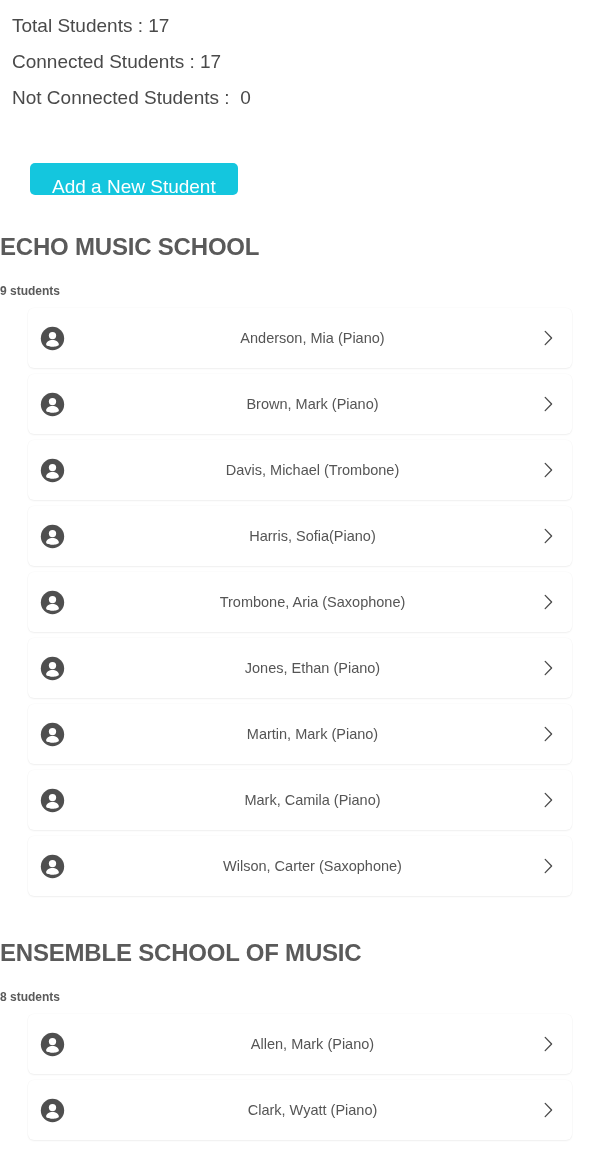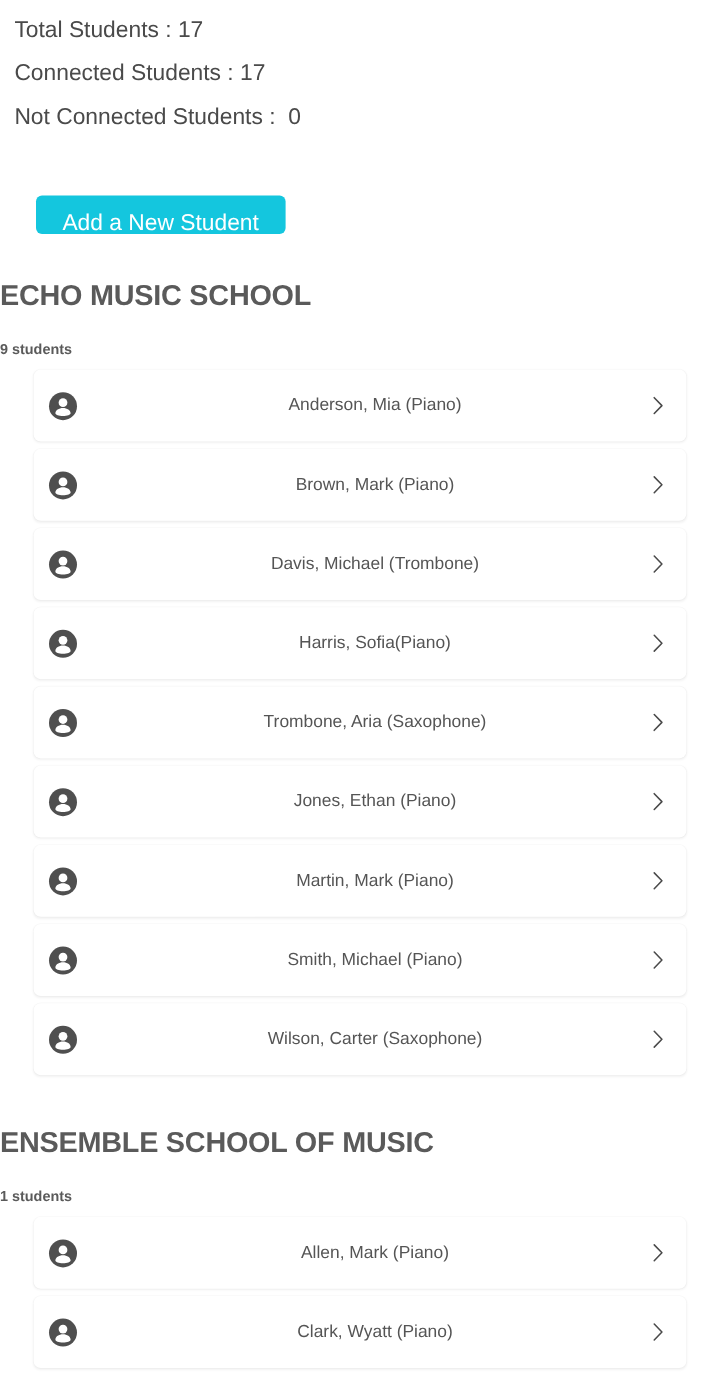--- a/index.html
+++ b/index.html
@@ -230,21 +230,21 @@
       <path d="M2.2 1.4 L8.6 8 L2.2 14.6" fill="none" stroke="#4a4a4a" stroke-width="1.3" stroke-linecap="round" stroke-linejoin="round"></path>
     </svg>
   </div>
 
   <div class="student-row">
     <svg class="avatar-icon" viewBox="0 0 24 24">
       <circle cx="12" cy="12" r="11.2" fill="#4f4f4f"></circle>
       <circle cx="12" cy="9.2" r="3.5" fill="#ffffff"></circle>
       <path d="M12 13.4c-3.3 0-6.1 1.9-6.1 4.3 0 1.2 2.7 2.2 6.1 2.2s6.1-1 6.1-2.2c0-2.4-2.8-4.3-6.1-4.3z" fill="#ffffff"></path>
     </svg>
-    <span class="student-name">Smith, Michael (Piano)</span>
+    <span class="student-name">Mark, Camila (Piano)</span>
     <svg class="chevron-icon" viewBox="0 0 11 16">
       <path d="M2.2 1.4 L8.6 8 L2.2 14.6" fill="none" stroke="#4a4a4a" stroke-width="1.3" stroke-linecap="round" stroke-linejoin="round"></path>
     </svg>
   </div>
 
   <div class="student-row">
     <svg class="avatar-icon" viewBox="0 0 24 24">
       <circle cx="12" cy="12" r="11.2" fill="#4f4f4f"></circle>
       <circle cx="12" cy="9.2" r="3.5" fill="#ffffff"></circle>
       <path d="M12 13.4c-3.3 0-6.1 1.9-6.1 4.3 0 1.2 2.7 2.2 6.1 2.2s6.1-1 6.1-2.2c0-2.4-2.8-4.3-6.1-4.3z" fill="#ffffff"></path>
@@ -253,21 +253,21 @@
     <svg class="chevron-icon" viewBox="0 0 11 16">
       <path d="M2.2 1.4 L8.6 8 L2.2 14.6" fill="none" stroke="#4a4a4a" stroke-width="1.3" stroke-linecap="round" stroke-linejoin="round"></path>
     </svg>
   </div>
 </div>
   </div>
 
   <div class="section">
     <div class="section-head">
       <div class="section-title">ENSEMBLE SCHOOL OF MUSIC</div>
-      <div class="section-count">1 students</div>
+      <div class="section-count">8 students</div>
     </div>
     <div class="student-list">
   <div class="student-row">
     <svg class="avatar-icon" viewBox="0 0 24 24">
       <circle cx="12" cy="12" r="11.2" fill="#4f4f4f"></circle>
       <circle cx="12" cy="9.2" r="3.5" fill="#ffffff"></circle>
       <path d="M12 13.4c-3.3 0-6.1 1.9-6.1 4.3 0 1.2 2.7 2.2 6.1 2.2s6.1-1 6.1-2.2c0-2.4-2.8-4.3-6.1-4.3z" fill="#ffffff"></path>
     </svg>
     <span class="student-name">Allen, Mark (Piano)</span>
     <svg class="chevron-icon" viewBox="0 0 11 16">

